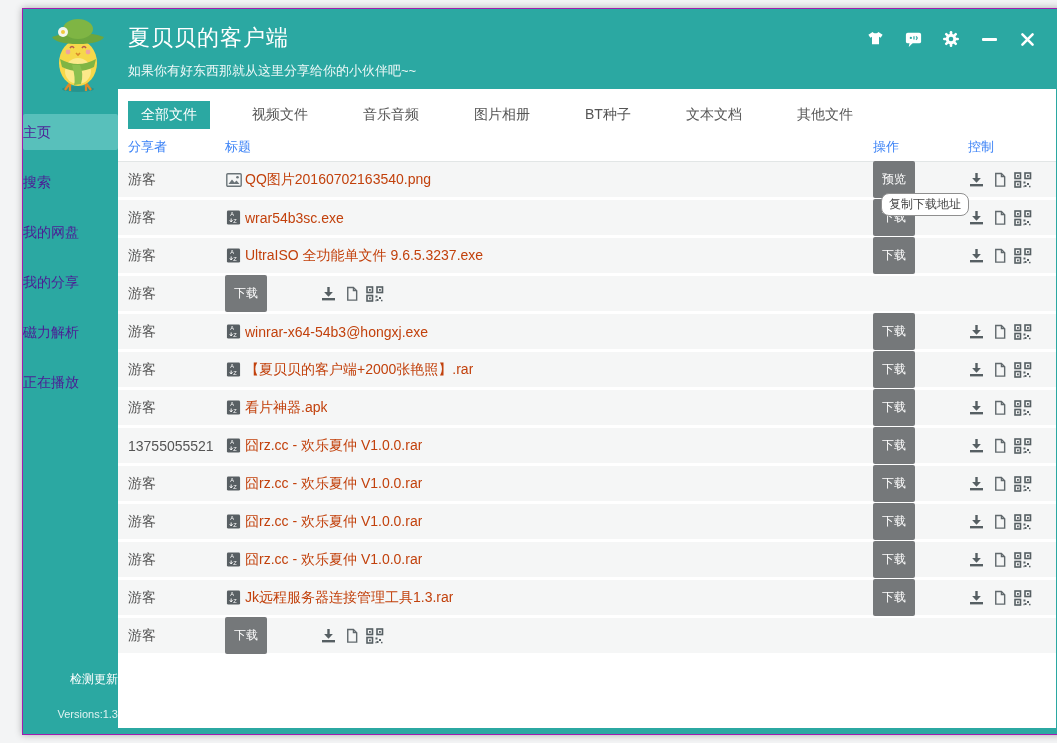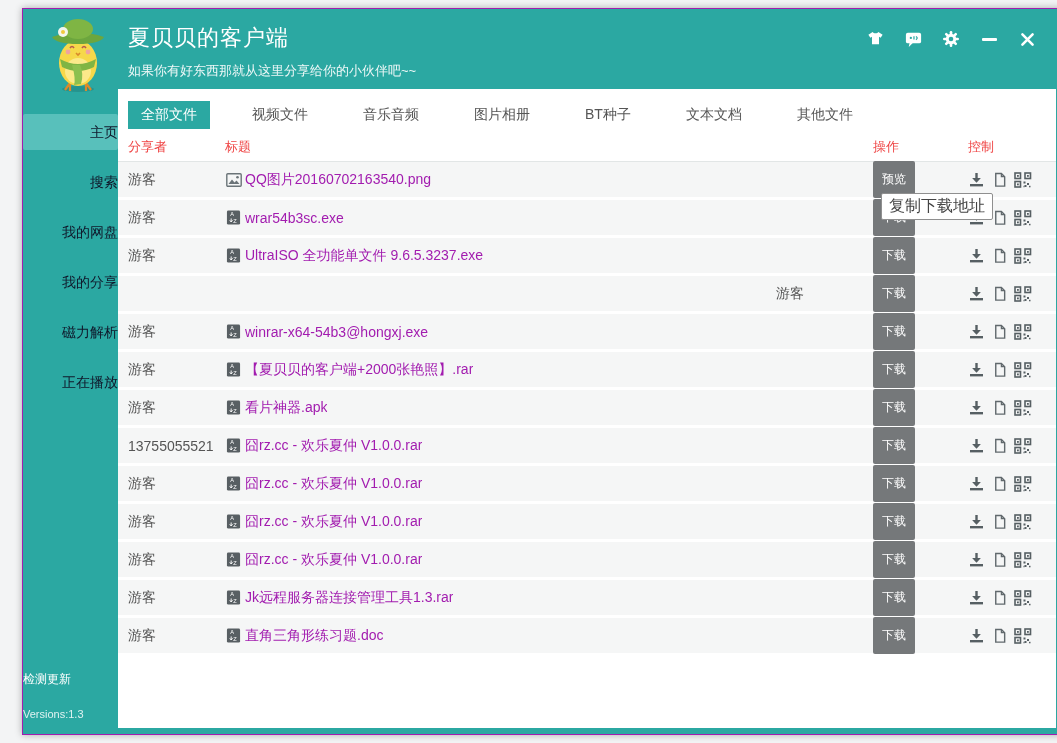--- a/index.html
+++ b/index.html
@@ -14,56 +14,56 @@
   .htext { position:absolute; left:105px; top:14px; }
   .app-title { font-size:22px; color:#ffffff; letter-spacing:1px; }
   .app-subtitle { margin-top:9px; font-size:13px; color:rgba(255,255,255,.92); }
   .win-controls { position:absolute; right:24px; top:19px; display:flex; gap:16px; align-items:center; }
   .wc { width:22px; height:22px; display:flex; align-items:center; justify-content:center; cursor:pointer; }
   .min-bar { width:15px; height:3px; background:#fff; border-radius:1px; }
 
   
   .sidebar { position:absolute; left:0; top:80px; bottom:0; width:95px; }
   .side-nav { padding-top:25px; }
-  .side-item { height:36px; line-height:36px; text-align:right; color:#0f172a; font-size:14px;
+  .side-item { height:36px; line-height:36px; text-align:left; color:#4c1d95; font-size:14px;
     margin-bottom:14px; cursor:pointer; }
   .side-item.active { background:#58c0bb; border-radius:2px; }
-  .side-footer { position:absolute; bottom:14px; left:0; right:0; text-align:left; }
+  .side-footer { position:absolute; bottom:14px; left:0; right:0; text-align:right; }
   .check-update { font-size:12px; color:#fff; margin-bottom:20px; cursor:pointer; }
   .version { font-size:11px; color:rgba(255,255,255,.85); }
 
   
   .content { position:absolute; left:95px; top:80px; right:6px; bottom:6px; background:#fff; }
 
   .tabs { display:flex; align-items:center; gap:29px; padding:8px 0 0 10px; height:44px; }
   .tab { font-size:14px; color:#555; padding:5px 13px; cursor:pointer; white-space:nowrap; }
   .tab.active { background:#2BA8A2; color:#fff; border-radius:0; }
 
   .thead { display:flex; align-items:center; height:29px; border-bottom:1px solid #e2e6e6;
-    color:#ef4444; font-size:13px; }
+    color:#3b82f6; font-size:13px; }
   .col-sharer { width:107px; padding-left:10px; flex-shrink:0; }
   .col-title { flex:1; min-width:0; }
   .col-action { width:95px; flex-shrink:0; }
   .col-control { width:88px; flex-shrink:0;font-family:Liberation Serif, serif; }
 
-  .row { display:flex; align-items:center; height:35px; margin-bottom:3px; background:#f5f6f6;justify-content:flex-end; }
+  .row { display:flex; align-items:center; height:35px; margin-bottom:3px; background:#f5f6f6; }
   .cell-sharer { color:#555; font-size:14px; }
   .titlewrap { display:flex; align-items:center; gap:3px; }
   .file-icon { display:inline-flex; width:17px; height:17px; align-items:center; justify-content:center; }
   .file-icon .g-img, .file-icon .g-zip { display:none; }
   .file-icon.ic-image .g-img { display:block; }
   .file-icon.ic-archive .g-zip { display:block; }
-  .file-title { color:#a21caf; font-size:14px; cursor:pointer; white-space:nowrap; overflow:hidden; }
+  .file-title { color:#c2410c; font-size:14px; cursor:pointer; white-space:nowrap; overflow:hidden; }
   .action-btn { display:inline-block; background:#75787a; color:#fff; font-size:12px;
     padding:10px 9px; border-radius:2px; cursor:pointer; }
   .controls { display:flex; gap:7px; align-items:center; }
   .ctl { cursor:pointer; display:inline-flex; }
 
   .tooltip { position:absolute; left:763px; top:104px; background:#fff; border:1px solid #8f8f8f;
-    border-radius:2px; padding:2px 7px; font-size:16px; color:#444; z-index:6; white-space:nowrap; }
+    border-radius:8px; padding:2px 7px; font-size:12px; color:#444; z-index:6; white-space:nowrap; }
 
   .pagination { position:absolute; left:10px; top:584px; display:flex; align-items:center;
     gap:9px; font-size:13px; color:#666; }
   .pg-summary { margin-right:11px; }
   .page-btn { min-width:34px; height:27px; line-height:25px; text-align:center; background:#f4f4f4;
     border:1px solid #d5d5d5; color:#555; font-size:13px; cursor:pointer; }
   .page-btn.active { background:#fff; border:1px solid #3fb5d1; color:#333; }
   .page-btn.wide { padding:0 12px; }
 </style>
 </head>
@@ -772,32 +772,20 @@
             <rect x="10.5" y="13" width="2" height="2"></rect>
                   <rect x="15" y="13.8" width="1.5" height="1.5"></rect>
             <rect x="9.5" y="13.8" width="1" height="1.5"></rect>
           </g>
         </svg>
       </span>
     </div>
   </div>
         <div class="row">
     <div class="col-sharer cell-sharer">游客</div>
-    <div class="col-title titlewrap">
-      <span class="file-icon ic-archive">
-
-        <svg class="g-zip" viewBox="0 0 16 16" width="15" height="15">
-          <rect x="1" y="0.5" width="14" height="15" rx="1.5" fill="#585f63"></rect>
-          <text x="4.5" y="6.8" font-size="6" fill="#fff" font-family="Liberation Sans,sans-serif">A</text>
-          <text x="7.6" y="14" font-size="6" fill="#fff" font-family="Liberation Sans,sans-serif">Z</text>
-          <path d="M5.5 9 v3.5 M4 11 l1.5 1.8 1.5 -1.8" stroke="#fff" stroke-width="1" fill="none"></path>
-        </svg>
-      </span>
-      <span class="file-title">直角三角形练习题.doc</span>
-    </div>
     <div class="col-action">
       <span class="action-btn">下载</span>
     </div>
     <div class="col-control controls">
       <span class="ctl">
         <svg viewBox="0 0 17 17" width="17" height="17">
           <path d="M7.3 2 h2.4 v5 h3.2 l-4.4 4.8 -4.4 -4.8 h3.2 Z" fill="#565f63"></path>
           <path d="M2 13 h13 v2.4 H2 Z" fill="#565f63"></path>
         </svg>
       </span>

